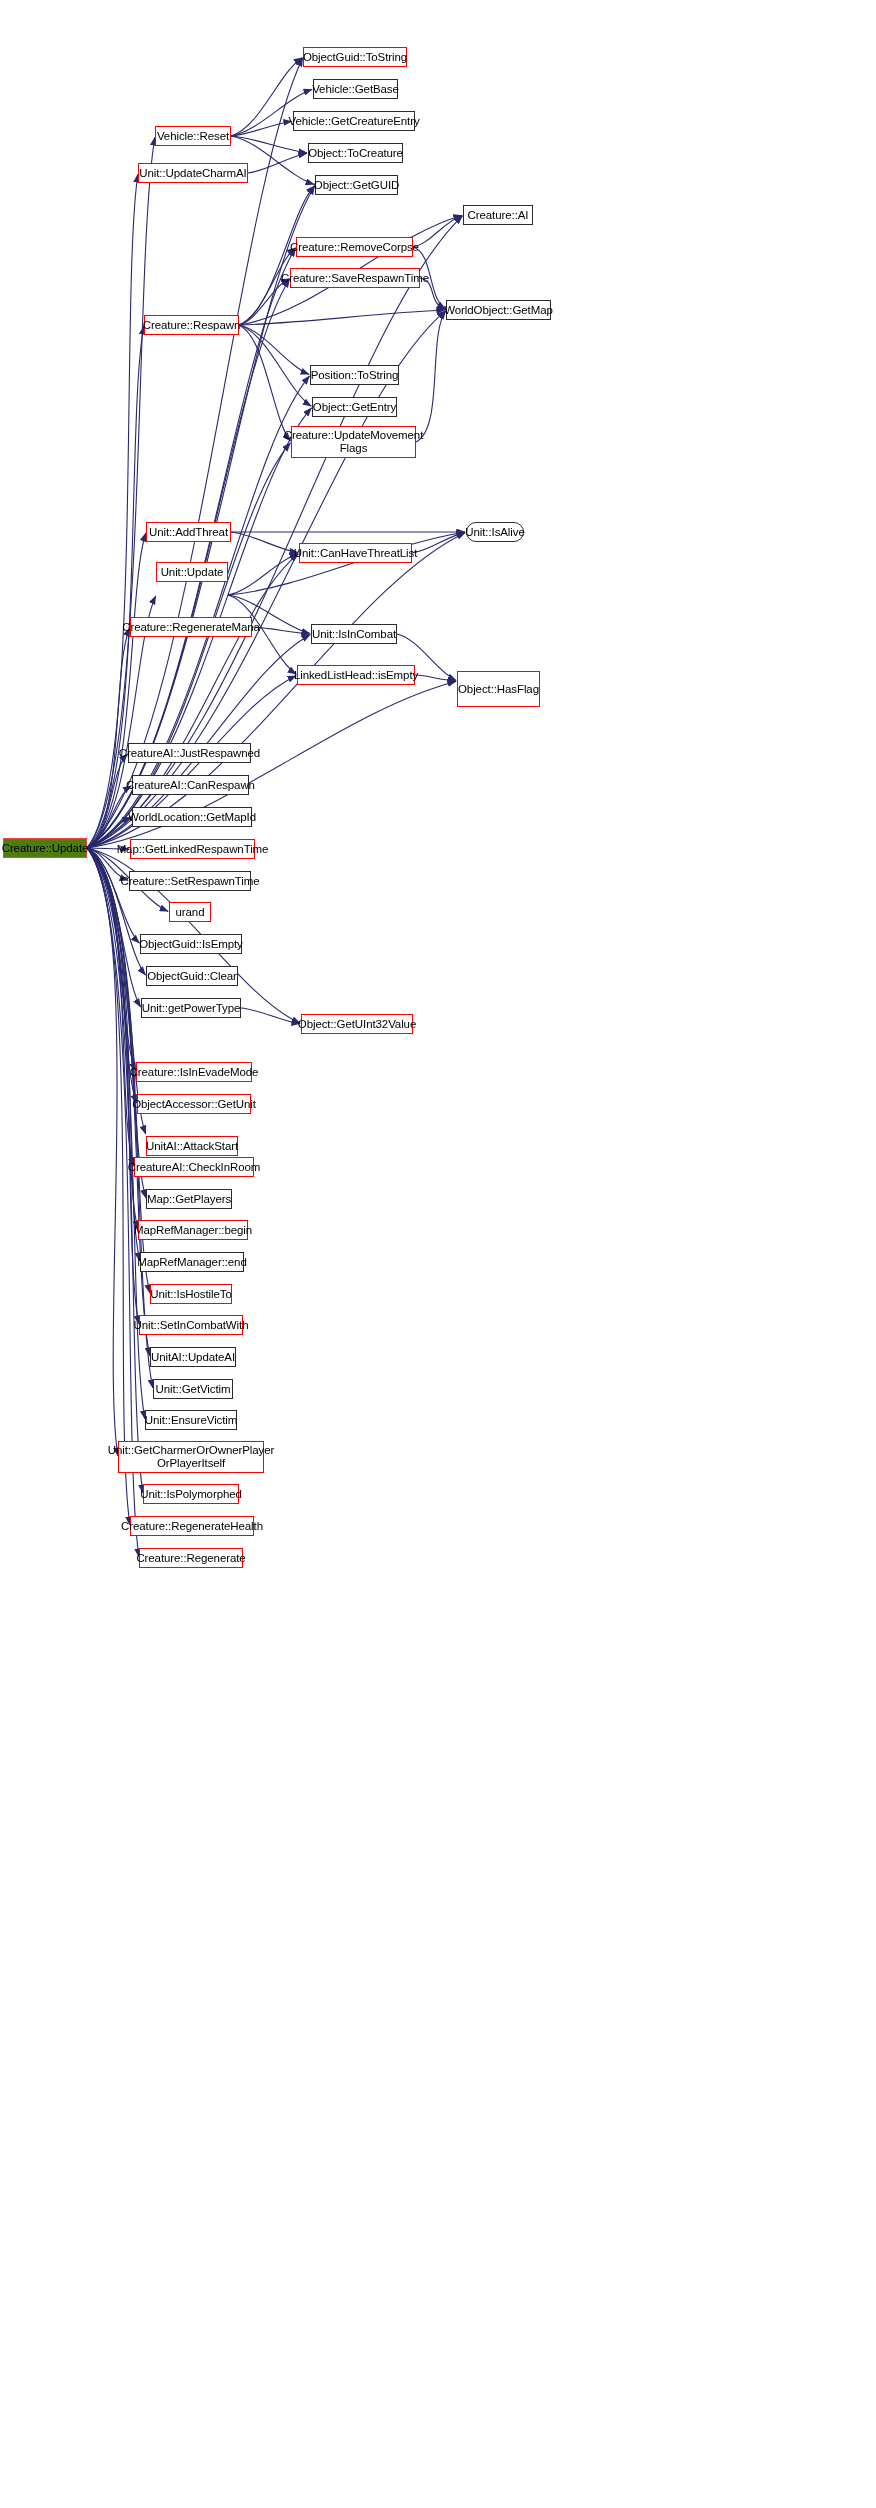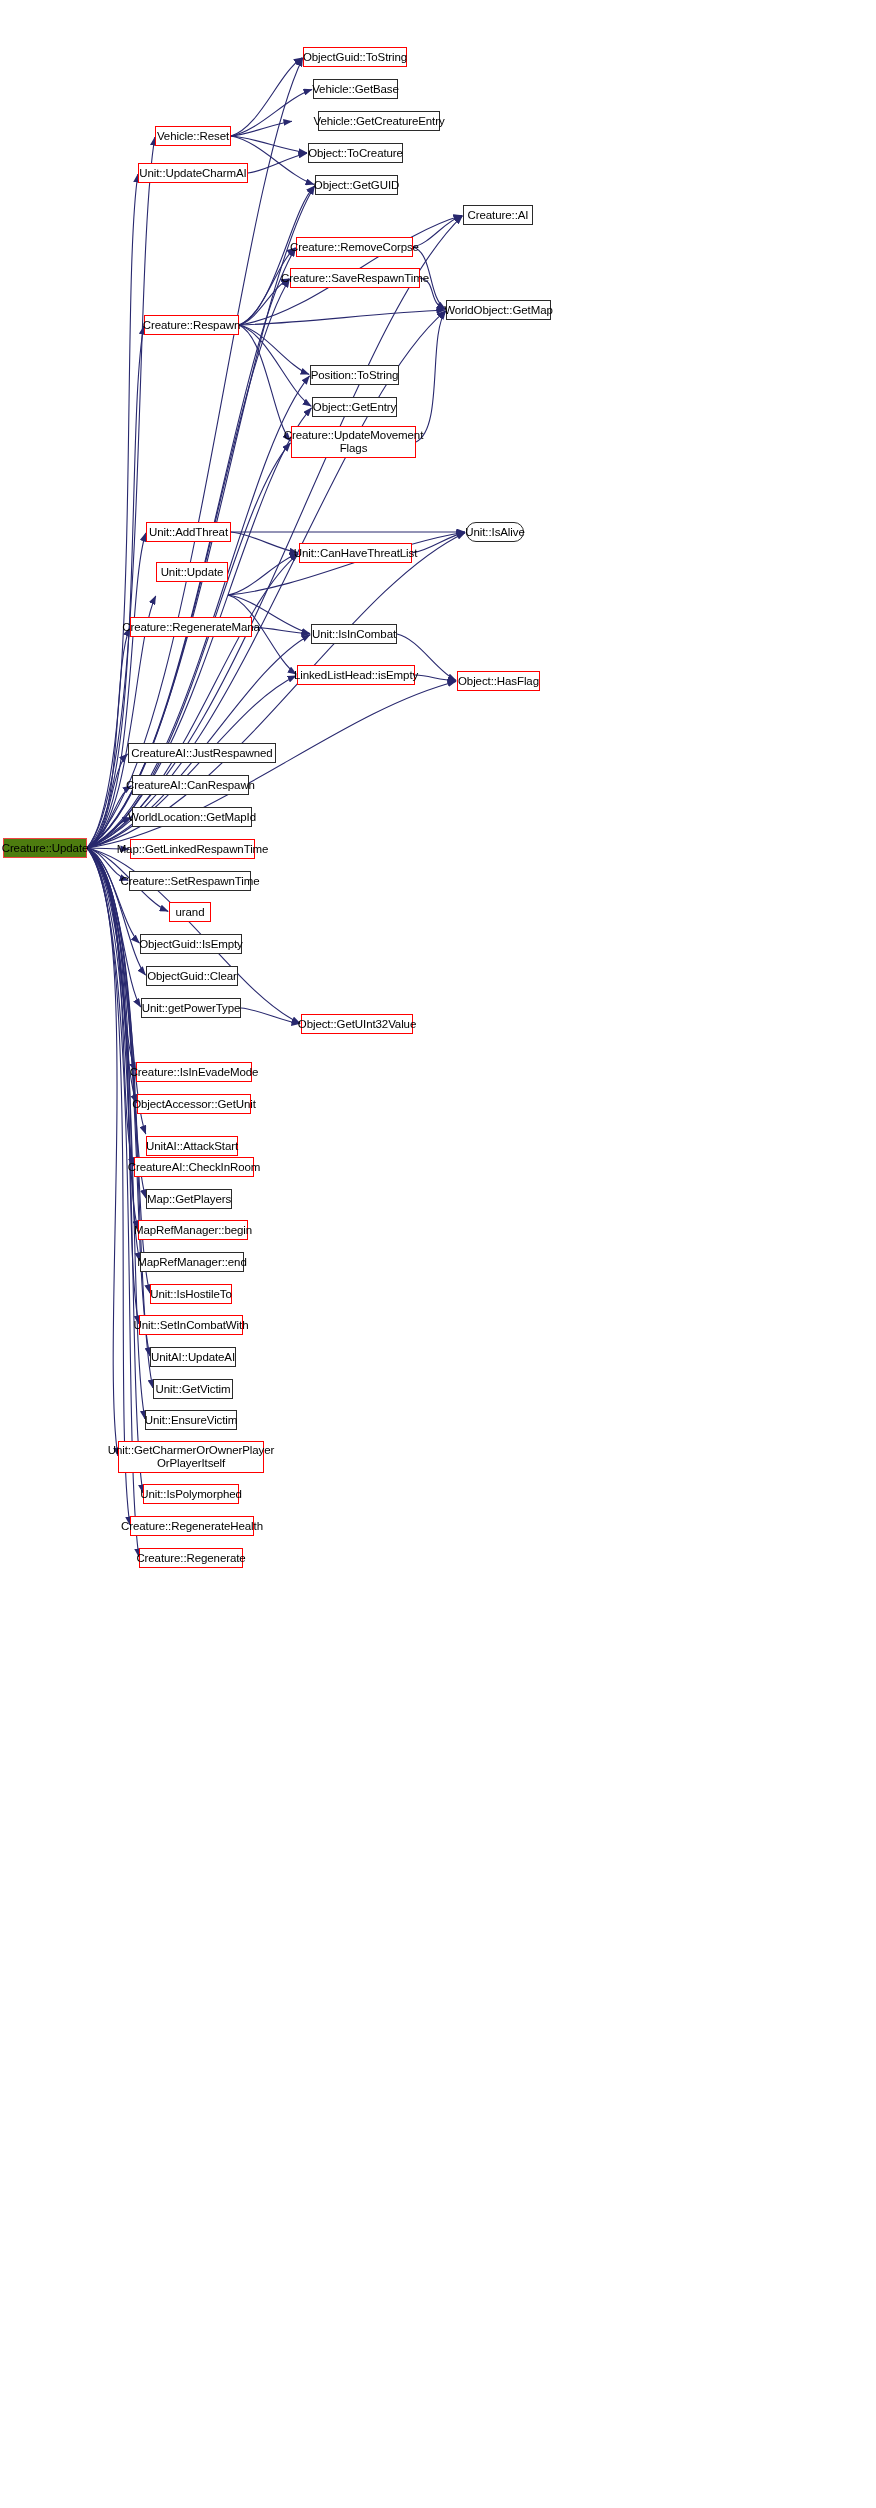--- a/index.html
+++ b/index.html
@@ -117,43 +117,43 @@
         <path d="M252,627 C269.255,627.7 291.126964763883,632.6221822601217 310.006964763883,633.8821822601217" marker-end="url(#ah)"></path>
         <path d="M397,634 C418.735,638.7 437.01277194647105,671.9233380247356 456.21277194647104,680.3833380247356" marker-end="url(#ah)"></path>
         <path d="M415,675 C429.63,675.6 438.0100505063388,679.7785786437627 456.0100505063388,680.8585786437627" marker-end="url(#ah)"></path>
         <path d="M241,1008 C259.48,1009.6 280.8337650603988,1020.8623373494397 300.03376506039876,1023.7423373494397" marker-end="url(#ah)"></path>
       </g>
   </svg>
   <div id="node-layer">
       <div class="node root" style="left: 3px; top: 838px; width: 84px; height: 20px;">Creature::Update</div>
       <div class="node red" style="left: 303px; top: 47px; width: 104px; height: 20px;">ObjectGuid::ToString</div>
       <div class="node" style="left: 313px; top: 79px; width: 85px; height: 20px;">Vehicle::GetBase</div>
-      <div class="node" style="left: 293px; top: 111px; width: 122px; height: 20px; margin-left: 25px;">Vehicle::GetCreatureEntry</div>
+      <div class="node" style="left: 293px; top: 111px; width: 122px; height: 20px;">Vehicle::GetCreatureEntry</div>
       <div class="node" style="left: 308px; top: 143px; width: 95px; height: 20px;">Object::ToCreature</div>
       <div class="node red" style="left: 155px; top: 126px; width: 76px; height: 20px;">Vehicle::Reset</div>
       <div class="node red" style="left: 138px; top: 163px; width: 110px; height: 20px;">Unit::UpdateCharmAI</div>
       <div class="node" style="left: 315px; top: 175px; width: 83px; height: 20px;">Object::GetGUID</div>
       <div class="node" style="left: 463px; top: 205px; width: 70px; height: 20px;">Creature::AI</div>
       <div class="node red" style="left: 296px; top: 237px; width: 117px; height: 20px;">Creature::RemoveCorpse</div>
       <div class="node red" style="left: 290px; top: 268px; width: 130px; height: 20px;">Creature::SaveRespawnTime</div>
       <div class="node" style="left: 446px; top: 300px; width: 105px; height: 20px;">WorldObject::GetMap</div>
       <div class="node red" style="left: 144px; top: 315px; width: 95px; height: 20px;">Creature::Respawn</div>
       <div class="node" style="left: 310px; top: 365px; width: 89px; height: 20px;">Position::ToString</div>
       <div class="node" style="left: 312px; top: 397px; width: 85px; height: 20px;">Object::GetEntry</div>
       <div class="node red" style="left: 291px; top: 426px; width: 125px; height: 32px;">Creature::UpdateMovement
 Flags</div>
       <div class="node" style="left: 466px; top: 522px; width: 58px; height: 20px; border-radius: 10px;">Unit::IsAlive</div>
       <div class="node red" style="left: 146px; top: 522px; width: 85px; height: 20px;">Unit::AddThreat</div>
       <div class="node red" style="left: 299px; top: 543px; width: 113px; height: 20px;">Unit::CanHaveThreatList</div>
       <div class="node red" style="left: 156px; top: 562px; width: 72px; height: 20px;">Unit::Update</div>
       <div class="node red" style="left: 130px; top: 617px; width: 122px; height: 20px;">Creature::RegenerateMana</div>
       <div class="node" style="left: 311px; top: 624px; width: 86px; height: 20px;">Unit::IsInCombat</div>
       <div class="node red" style="left: 297px; top: 665px; width: 118px; height: 20px;">LinkedListHead::isEmpty</div>
-      <div class="node red" style="left: 457px; top: 671px; width: 83px; height: 20px;">Object::HasFlag</div>
-      <div class="node" style="left: 128px; top: 743px; width: 148px; height: 20px;">CreatureAI::JustRespawned</div>
+      <div class="node red" style="left: 457px; top: 671px; width: 83px; height: 36px;">Object::HasFlag</div>
+      <div class="node" style="left: 128px; top: 743px; width: 123px; height: 20px;">CreatureAI::JustRespawned</div>
       <div class="node" style="left: 132px; top: 775px; width: 117px; height: 20px;">CreatureAI::CanRespawn</div>
       <div class="node" style="left: 132px; top: 807px; width: 120px; height: 20px;">WorldLocation::GetMapId</div>
       <div class="node red" style="left: 130px; top: 839px; width: 125px; height: 20px;">Map::GetLinkedRespawnTime</div>
       <div class="node" style="left: 129px; top: 871px; width: 122px; height: 20px;">Creature::SetRespawnTime</div>
       <div class="node red" style="left: 169px; top: 902px; width: 42px; height: 20px;">urand</div>
       <div class="node" style="left: 140px; top: 934px; width: 102px; height: 20px;">ObjectGuid::IsEmpty</div>
       <div class="node" style="left: 146px; top: 966px; width: 92px; height: 20px;">ObjectGuid::Clear</div>
       <div class="node" style="left: 141px; top: 998px; width: 100px; height: 20px;">Unit::getPowerType</div>
       <div class="node red" style="left: 301px; top: 1014px; width: 112px; height: 20px;">Object::GetUInt32Value</div>
       <div class="node red" style="left: 136px; top: 1062px; width: 116px; height: 20px;">Creature::IsInEvadeMode</div>

